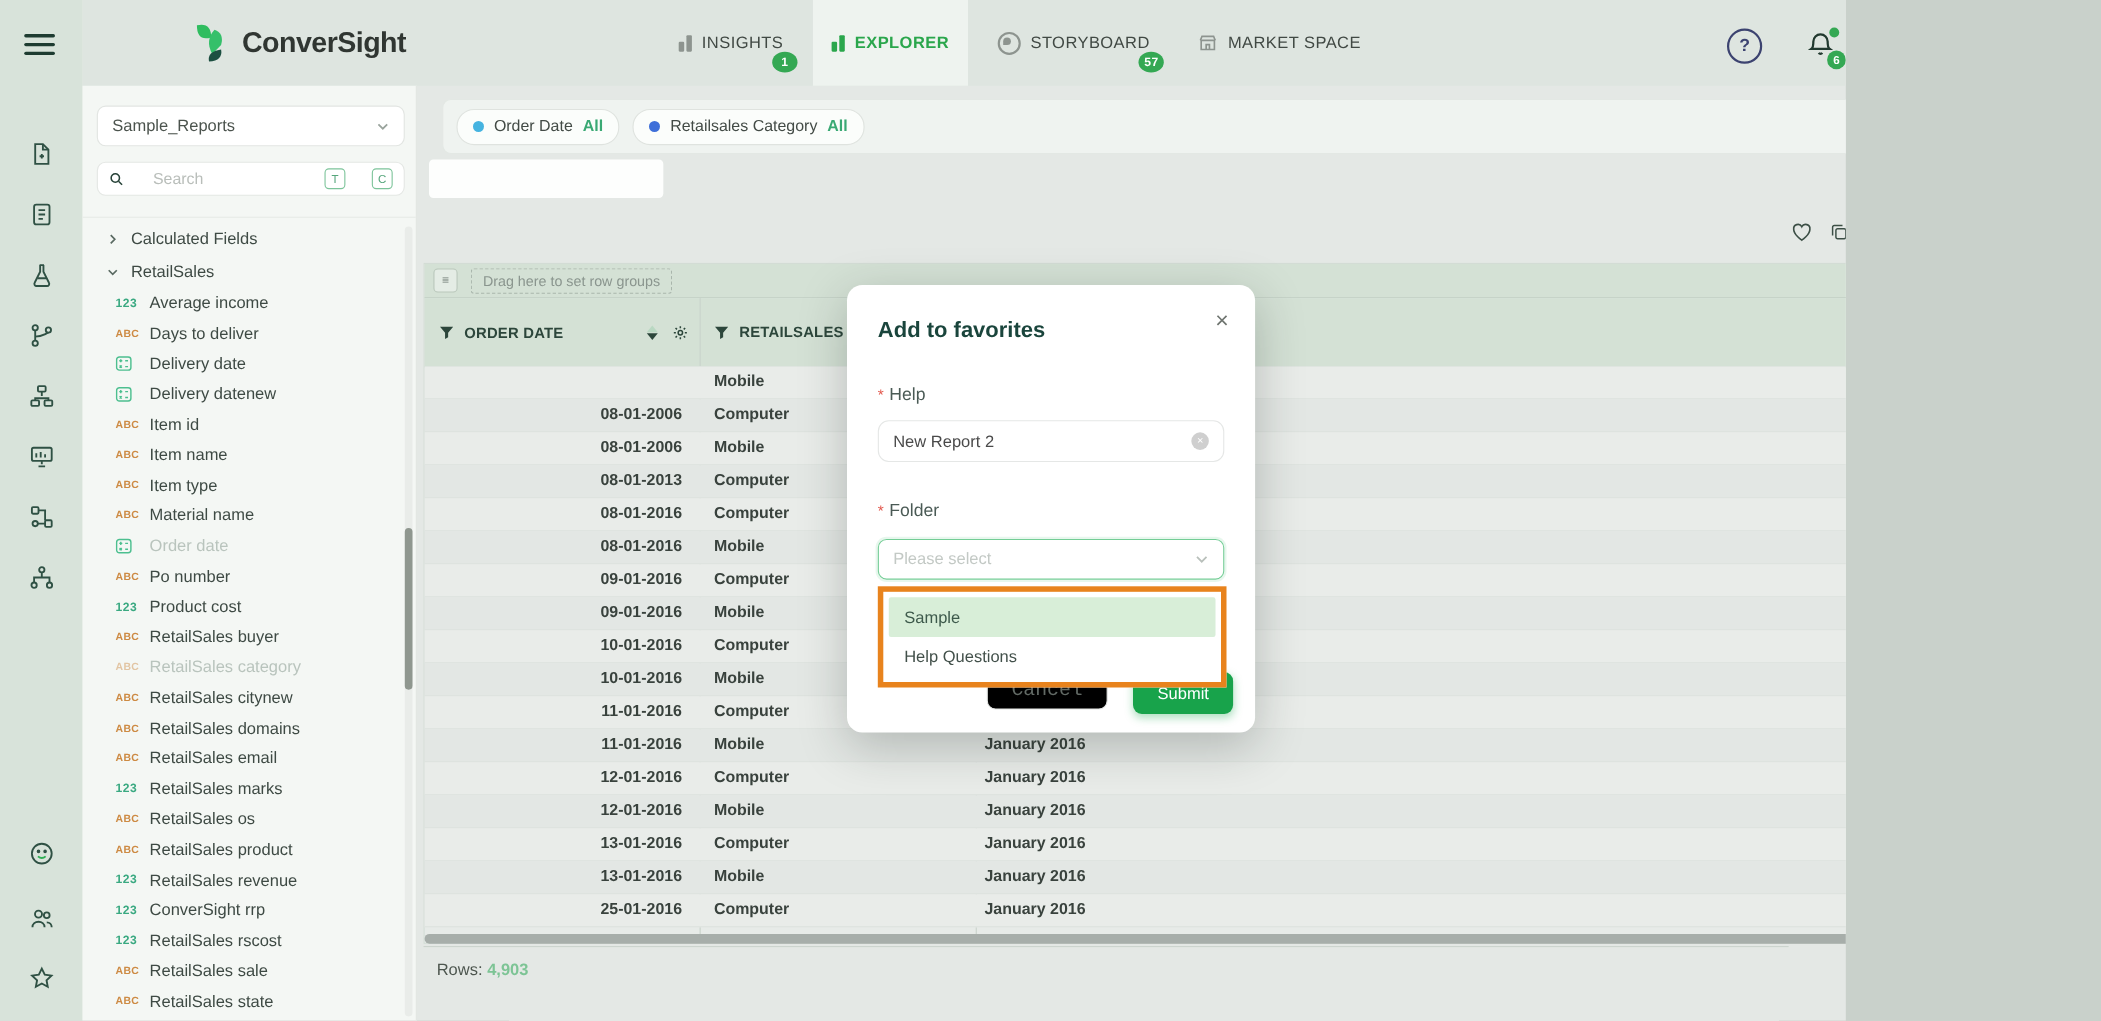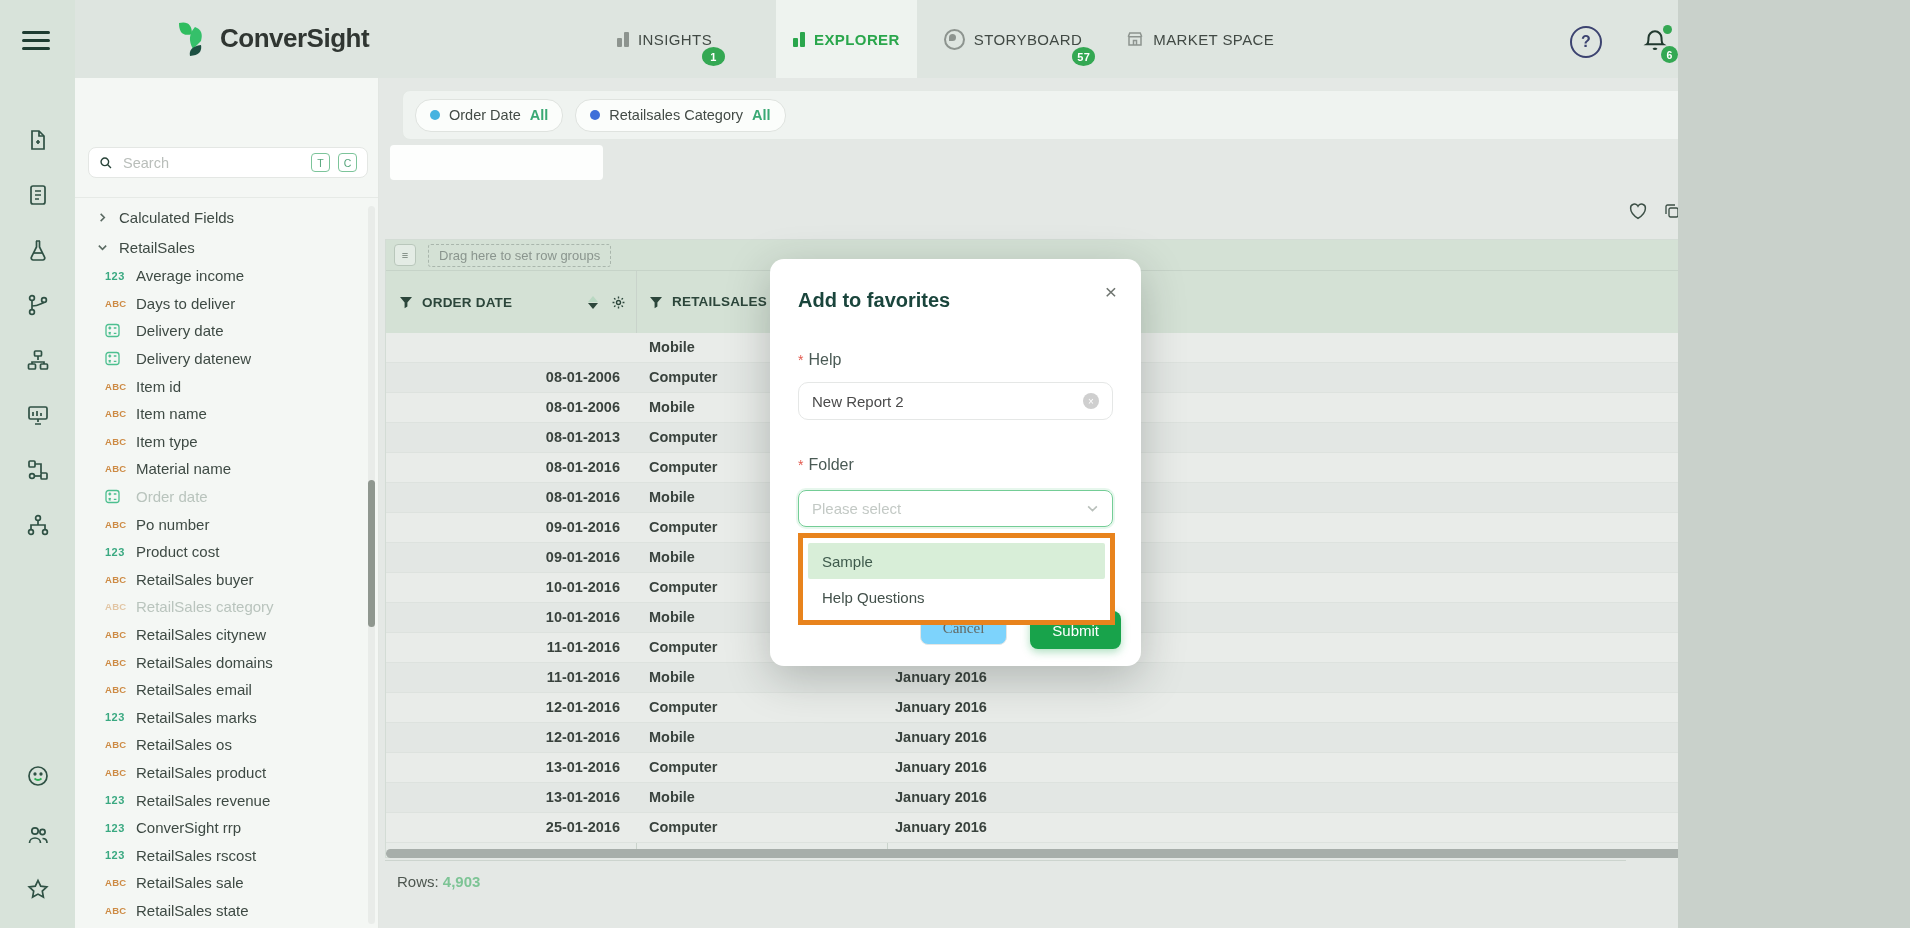--- a/index.html
+++ b/index.html
@@ -13,21 +13,21 @@
   .rail-ico{position:absolute;left:26px;width:24px;height:24px;color:#2f5144;}
   .rail-ico svg{width:24px;height:24px;}
 
   
   .navbar{position:absolute;left:75px;top:0;right:0;height:78px;background:#dee5e0;}
   .brand{position:absolute;left:95px;top:18px;display:flex;align-items:center;gap:10px;}
   .brand-name{font-size:26px;font-weight:700;color:#303632;letter-spacing:-0.5px;}
   .nav{position:absolute;left:525px;top:0;height:78px;display:flex;align-items:center;gap:10px;}
   .nav-item{position:relative;display:flex;align-items:center;gap:9px;height:78px;padding:0 17px;
             font-size:15px;letter-spacing:.4px;color:#414944;font-weight:500;cursor:pointer;}
-  .nav-item.active{background:rgba(248,251,248,.6);color:#2aa64c;font-weight:600;margin-left:37px;}
+  .nav-item.active{background:rgba(248,251,248,.6);color:#2aa64c;font-weight:600;}
   .nav-badge{position:absolute;right:4px;bottom:12px;min-width:19px;height:19px;border-radius:50%;
              background:#34a853;color:#fff;font-size:11px;font-weight:700;display:flex;
              align-items:center;justify-content:center;padding:0 2px;}
   .bars{display:inline-flex;align-items:flex-end;gap:2px;}
   .bars i{display:block;width:5px;background:#8d948f;border-radius:1px;}
   .bars i:nth-child(1){height:9px;} .bars i:nth-child(2){height:15px;}
   .bars.green i{background:#2aa64c;}
   .gauge{width:17px;height:17px;border:2px solid #8d948f;border-radius:50%;position:relative;}
   .gauge i{position:absolute;left:3px;top:3px;width:7px;height:7px;background:#8d948f;border-radius:50% 50% 50% 0;}
   .dots4{display:inline-grid;grid-template-columns:6px 6px;gap:3px;}
@@ -46,21 +46,21 @@
   .user-caret{position:absolute;right:-4px;bottom:-5px;width:17px;height:17px;background:#2fae54;border-radius:50%;
               color:#fff;font-size:8px;display:flex;align-items:center;justify-content:center;}
 
   
   .sidebar{position:absolute;left:75px;top:78px;width:303px;bottom:0;background:#f4f7f4;border-right:1px solid #e2e6e2;}
   .ds-select{position:absolute;left:13px;top:18px;width:280px;height:37px;background:#fff;border:1px solid #e2e5e2;
              border-radius:8px;display:flex;align-items:center;padding:0 13px;box-sizing:border-box;
              font-size:15px;color:#4b534d;cursor:pointer;}
   .ds-select .chev{margin-left:auto;color:#9aa49d;}
   .srch{position:absolute;left:13px;top:69px;width:280px;height:31px;background:#fff;border:1px solid #e4e7e4;
-        border-radius:8px;display:flex;align-items:center;gap:8px;padding:0 10px;box-sizing:border-box;}
+        border-radius:8px;display:flex;align-items:center;gap:24px;padding:0 10px;box-sizing:border-box;}
   .srch input{border:0;outline:0;flex:1;font-size:14.5px;color:#555;background:transparent;min-width:0;
               font-family:"Liberation Sans",sans-serif;}
   .srch input::placeholder{color:#b9beba;}
   .sbadge{width:17px;height:17px;border:1px solid #7cc49a;border-radius:4px;color:#56a67c;font-size:10.5px;
           display:flex;align-items:center;justify-content:center;cursor:pointer;flex:0 0 auto;}
   .side-div{position:absolute;left:0;top:119px;width:100%;border-top:1px solid #e6eae6;}
   .tree{position:absolute;left:0;top:124px;right:12px;}
   .group-row{display:flex;align-items:center;gap:11px;height:30px;padding-left:22px;font-size:15px;
              color:#3e4a44;cursor:pointer;}
   .group-row svg{color:#5a6a62;}
@@ -151,22 +151,22 @@
   .m-label .req{color:#e2574c;margin-right:5px;font-size:14px;}
   .m-input{position:absolute;left:28px;top:123px;width:315px;height:38px;border:1px solid #e5e7e6;border-radius:10px;
            box-sizing:border-box;display:flex;align-items:center;padding:0 13px;font-size:15px;color:#4a4a4a;}
   .m-clear{margin-left:auto;width:16px;height:16px;border-radius:50%;background:#cfcfcf;color:#fff;font-size:10px;
            display:flex;align-items:center;justify-content:center;cursor:pointer;}
   .m-select{position:absolute;left:28px;top:231px;width:315px;height:37px;border:1.5px solid #74cd96;border-radius:8px;
             box-shadow:0 0 0 2px rgba(60,190,110,.12);box-sizing:border-box;display:flex;align-items:center;
             padding:0 13px;font-size:15px;color:#c3c9c5;cursor:pointer;}
   .m-select .chev{margin-left:auto;color:#b9c0bb;}
   .m-actions{position:absolute;right:20px;bottom:17px;display:flex;gap:23px;z-index:55;}
-  .btn-cancel{height:34px;padding:0 22px;background:#7dd3fc;border:1px solid #e4e6e4;border-radius:8px;
-              font-size:15px;color:#626a65;cursor:pointer;font-family:Liberation Serif, serif;}
+  .btn-cancel{height:34px;padding:0 22px;background:#000000;border:1px solid #e4e6e4;border-radius:8px;
+              font-size:18px;color:#626a65;cursor:pointer;font-family:Liberation Mono, monospace;}
   .btn-submit{height:38px;padding:0 22px;background:#18a34b;border:0;border-radius:8px;font-size:15px;
               color:#fff;cursor:pointer;box-shadow:0 3px 8px rgba(24,163,75,.35);font-family:"Liberation Sans",sans-serif;}
   .m-drop{position:absolute;left:28px;top:274px;width:317px;border:5px solid #e8831d;background:#fff;
           box-sizing:border-box;padding:5px;z-index:60;}
   .m-opt{height:36px;display:flex;align-items:center;padding:0 14px;font-size:15px;color:#42504a;
          border-radius:2px;cursor:pointer;}
   .m-opt.hl{background:#d8eed8;color:#3e5a4c;}
 
   svg{display:block;}
 </style>
@@ -321,20 +321,28 @@
             <circle cx="12" cy="8" r="3.4"></circle>
             <path d="M5.5 20c0-3.6 2.9-6 6.5-6s6.5 2.4 6.5 6"></path>
           </svg>
       </span>
       <span class="uname">Athena</span>
       <span class="user-caret">▼</span>
     </div>
   </div>
 
   <div class="sidebar">
+    <div class="ds-select">
+      <span>Sample_Reports</span>
+      <span class="chev">
+        <svg width="12" height="12" viewBox="0 0 12 12" fill="none" stroke="currentColor" stroke-width="1.6">
+            <path d="M2 4l4 4 4-4"></path>
+          </svg>
+      </span>
+    </div>
     <div class="srch">
       <span>
         <svg width="14" height="14" viewBox="0 0 24 24" fill="none" stroke="#274238" stroke-width="2.4">
             <circle cx="10" cy="10" r="6.5"></circle>
             <path d="M15 15l5.5 5.5"></path>
           </svg>
       </span>
       <input placeholder="Search" style="">
       <span class="sbadge">T</span>
       <span class="sbadge">C</span>

